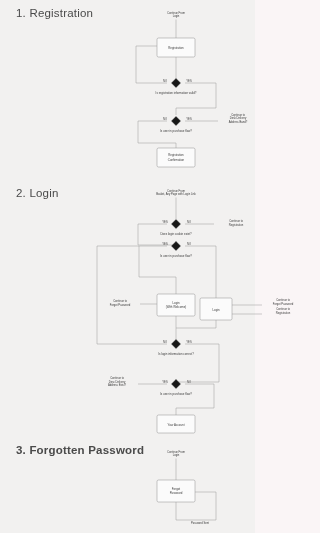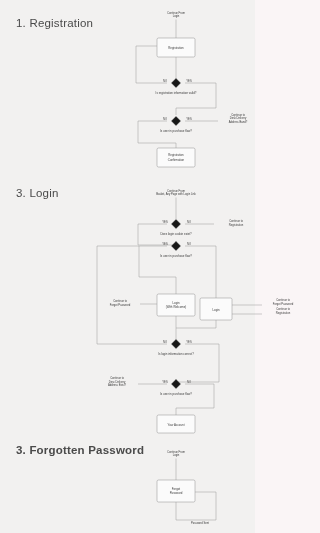--- a/index.html
+++ b/index.html
@@ -23,21 +23,21 @@
   }
   .section-title {
     position: absolute;
     font-family: "Liberation Sans", sans-serif;
     font-size: 11.5px;
     font-weight: 400;
     letter-spacing: 0.2px;
     color: #4a4a4a;
     white-space: nowrap;
   }
-  #title-registration { left: 16px; top: 17px; text-align: right; }
+  #title-registration { left: 16px; top: 7px; text-align: right; }
   #title-login        { left: 16px; top: 187px; }
   #title-forgotten    { left: 16px; top: 444px; font-weight: bold; }
 
   svg text.node-label {
     font-family: "Liberation Sans", sans-serif;
     font-size: 2.9px;
     fill: #3a3a3a;
     text-anchor: middle;
   }
   svg text.edge-label {
@@ -83,21 +83,21 @@
     pointer-events: none;
   }
 </style>
 </head>
 <body>
 
 <div class="panel-right"></div>
 
 <div class="section-title" id="title-registration">1. Registration</div>
 
-<div class="section-title" id="title-login">3. Login</div>
+<div class="section-title" id="title-login">2. Login</div>
 
 <div class="section-title" id="title-forgotten">3. Forgotten Password</div>
 
 <svg id="canvas" viewBox="0 0 320 533">
 
   <g>
 
     <text class="edge-label" x="176" y="13.5">Continue From</text>
     <text class="edge-label" x="176" y="17.2">Login</text>
 

